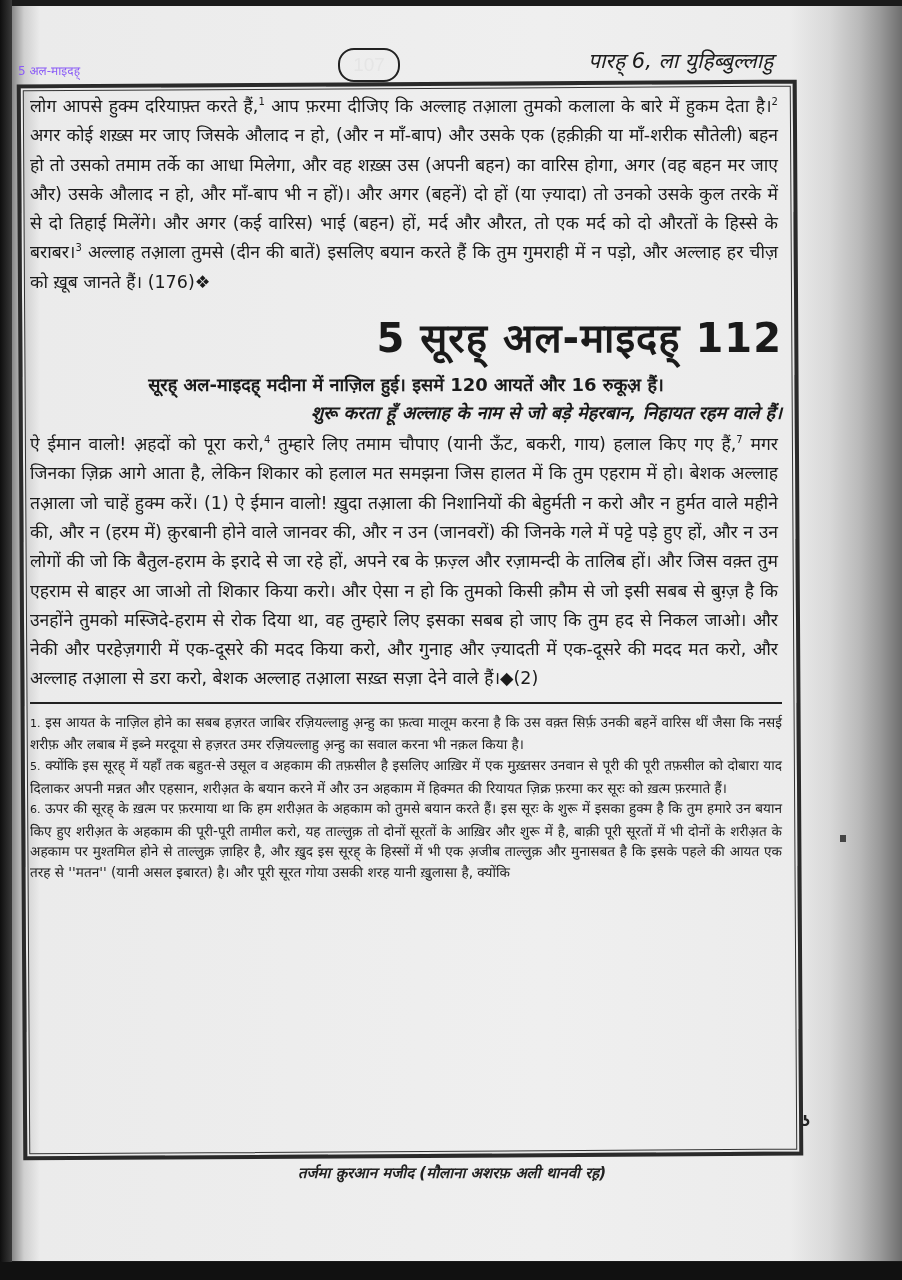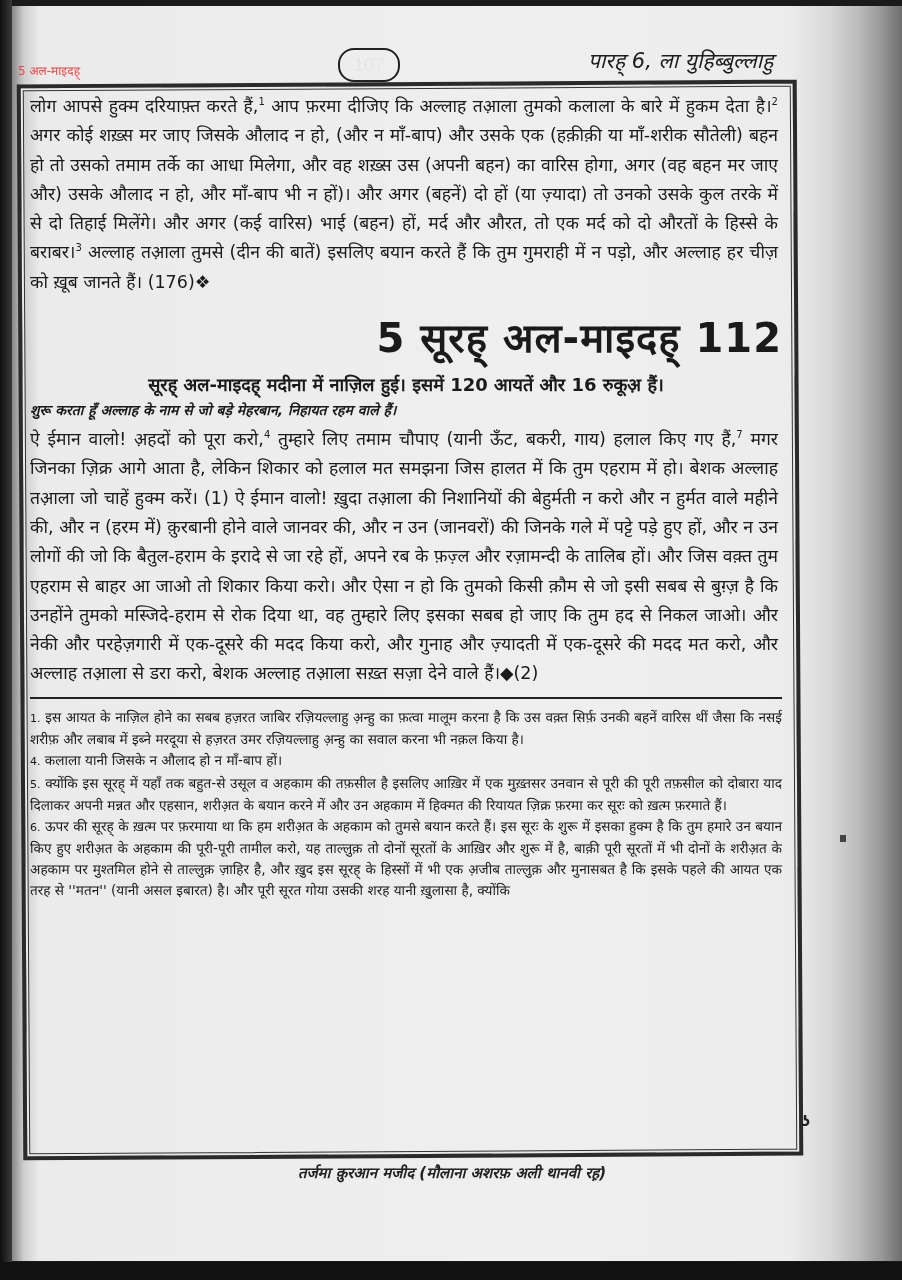--- a/index.html
+++ b/index.html
@@ -14,21 +14,21 @@
   }
   .gutter-shadow {
     position: absolute; left: 0; top: 0; width: 12px; height: 1280px;
     background: linear-gradient(90deg, #0e0e0e, #3a3a3a);
   }
   .bottom-edge {
     position: absolute; left: 0; top: 1262px; width: 902px; height: 18px;
     background: #111;
   }
   .running-left {
-    position: absolute; left: 18px; top: 62px; font-size: 12px; color: #ef4444;
+    position: absolute; left: 18px; top: 62px; font-size: 12px; color: #8b5cf6;
   }
   .page-num {
     position: absolute; left: 338px; top: 48px; width: 58px; height: 30px;
     border: 2px solid #222; border-radius: 16px;
     font-size: 19px; color: #e5e5e5; text-align: center; line-height: 30px;
     font-family: "Liberation Sans", sans-serif;
   }
   .running-right {
     position: absolute; left: 588px; top: 46px; font-size: 21px; font-weight: normal;
     font-style: italic; color: #1c1c1c;
@@ -50,21 +50,21 @@
   }
   .para sup { font-size: 10px; line-height: 0; }
   .surah-title {
     text-align: right; font-size: 40px; font-weight: bold; margin: 12px 0 8px 0;
     letter-spacing: 1px; color: #1a1a1a;
   }
   .surah-info {
     text-align: center; font-size: 18px; font-weight: bold; margin: 0 0 4px 0;
   }
   .bismillah {
-    text-align: left; font-size: 14px; font-weight: bold; font-style: italic; margin: 0 0 6px 0;
+    text-align: right; font-size: 18px; font-weight: bold; font-style: italic; margin: 0 0 6px 0;
   }
   .divider {
     height: 2px; background: #222; margin: 8px 0 8px 0;
   }
   .notes { font-size: 13.6px; line-height: 20.6px; }
   .note { margin: 0; text-align: justify; }
   .note .num { font-size: 11px; }
   .footer-title {
     position: absolute; left: 1px; width: 902px; top: 1162px; text-align: center;
     font-size: 15px; font-style: italic; font-weight: bold; color: #222;
@@ -102,21 +102,20 @@
   <p class="para">
     <span>ऐ ईमान वालो! अ़हदों को पूरा करो,</span><sup>4</sup>
     <span>तुम्हारे लिए तमाम चौपाए (यानी ऊँट, बकरी, गाय) हलाल किए गए हैं,</span><sup>7</sup>
     <span>मगर जिनका ज़िक्र आगे आता है, लेकिन शिकार को हलाल मत समझना जिस हालत में कि तुम एहराम में हो। बेशक अल्लाह तआ़ला जो चाहें हुक्म करें। (1) ऐ ईमान वालो! ख़ुदा तआ़ला की निशानियों की बेहुर्मती न करो और न हुर्मत वाले महीने की, और न (हरम में) क़ुरबानी होने वाले जानवर की, और न उन (जानवरों) की जिनके गले में पट्टे पड़े हुए हों, और न उन लोगों की जो कि बैतुल-हराम के इरादे से जा रहे हों, अपने रब के फ़ज़्ल और रज़ामन्दी के तालिब हों। और जिस वक़्त तुम एहराम से बाहर आ जाओ तो शिकार किया करो। और ऐसा न हो कि तुमको किसी क़ौम से जो इसी सबब से बुग़्ज़ है कि उनहोंने तुमको मस्जिदे-हराम से रोक दिया था, वह तुम्हारे लिए इसका सबब हो जाए कि तुम हद से निकल जाओ। और नेकी और परहेज़गारी में एक-दूसरे की मदद किया करो, और गुनाह और ज़्यादती में एक-दूसरे की मदद मत करो, और अल्लाह तआ़ला से डरा करो, बेशक अल्लाह तआ़ला सख़्त सज़ा देने वाले हैं।◆(2)</span>
   </p>
 
   <div class="divider"></div>
 
   <div class="notes">
     <p class="note"><span class="num">1.</span> <span>इस आयत के नाज़िल होने का सबब हज़रत जाबिर रज़ियल्लाहु अ़न्हु का फ़त्वा मालूम करना है कि उस वक़्त सिर्फ़ उनकी बहनें वारिस थीं जैसा कि नसई शरीफ़ और लबाब में इब्ने मरदूया से हज़रत उमर रज़ियल्लाहु अ़न्हु का सवाल करना भी नक़ल किया है।</span></p>
-    <p class="note"><span class="num">4.</span> <span>कलाला यानी जिसके न औलाद हो न माँ-बाप हों।</span></p>
     <p class="note"><span class="num">5.</span> <span>क्योंकि इस सूरह् में यहाँ तक बहुत-से उसूल व अहकाम की तफ़सील है इसलिए आख़िर में एक मुख़्तसर उनवान से पूरी की पूरी तफ़सील को दोबारा याद दिलाकर अपनी मन्नत और एहसान, शरीअ़त के बयान करने में और उन अहकाम में हिक्मत की रियायत ज़िक्र फ़रमा कर सूरः को ख़त्म फ़रमाते हैं।</span></p>
     <p class="note"><span class="num">6.</span> <span>ऊपर की सूरह् के ख़त्म पर फ़रमाया था कि हम शरीअ़त के अहकाम को तुमसे बयान करते हैं। इस सूरः के शुरू में इसका हुक्म है कि तुम हमारे उन बयान किए हुए शरीअ़त के अहकाम की पूरी-पूरी तामील करो, यह ताल्लुक़ तो दोनों सूरतों के आख़िर और शुरू में है, बाक़ी पूरी सूरतों में भी दोनों के शरीअ़त के अहकाम पर मुश्तमिल होने से ताल्लुक़ ज़ाहिर है, और ख़ुद इस सूरह् के हिस्सों में भी एक अ़जीब ताल्लुक़ और मुनासबत है कि इसके पहले की आयत एक तरह से ''मतन'' (यानी असल इबारत) है। और पूरी सूरत गोया उसकी शरह यानी ख़ुलासा है, क्योंकि</span></p>
   </div>
 </div>
 
 <div class="margin-mark">ʖ</div>
 <div class="speck"></div>
 
 <div class="footer-title">तर्जमा क़ुरआन मजीद (मौलाना अशरफ़ अली थानवी रह़)</div>
 

